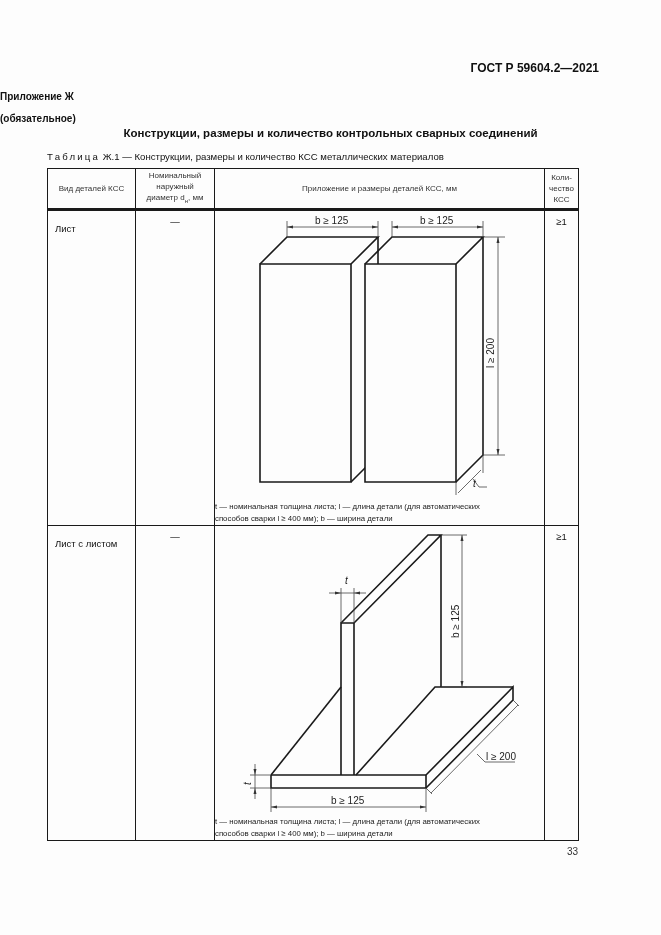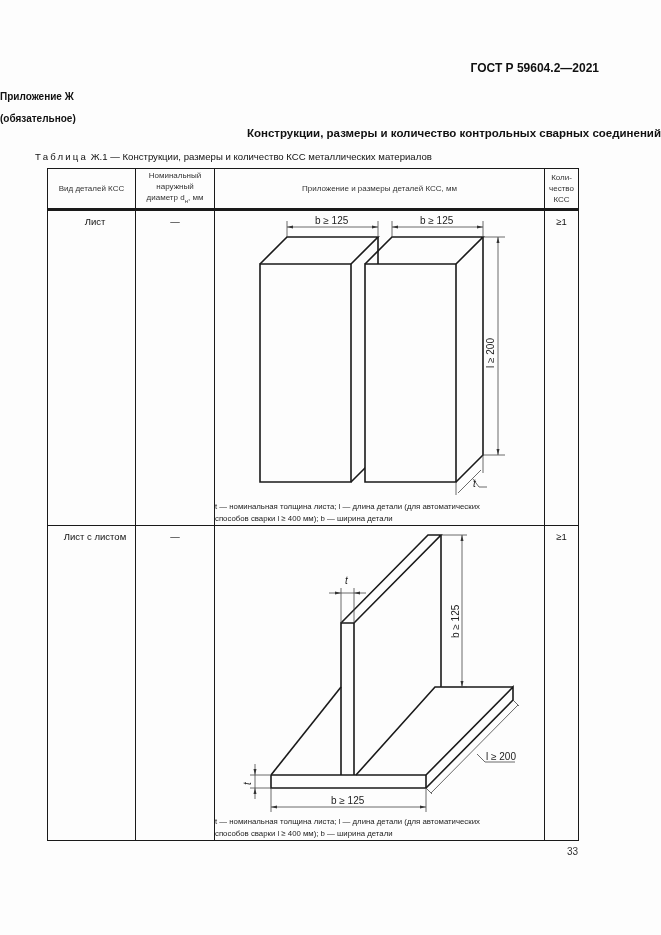--- a/index.html
+++ b/index.html
@@ -3,32 +3,32 @@
   <meta charset="utf-8">
   <style>
     html, body { margin: 0; padding: 0; }
     body {
       width: 661px; height: 935px; background: #fdfdfd; position: relative;
       font-family: "Liberation Sans", sans-serif; color: #111; overflow: hidden;
     }
     .abs { position: absolute; }
     .std-code { left: 416px; top: 61px; width: 183px; text-align: right; font-weight: bold; font-size: 12px; }
     .appendix { left: 0; width: 661px; text-align: left; font-weight: bold; font-size: 10px; line-height: 12px; }
-    .title { left: 0; top: 127px; width: 661px; text-align: right; font-weight: bold; font-size: 11.5px; }
-    .caption { left: 35px; top: 151px; font-size: 9.6px; }
+    .title { left: 0; top: 127px; width: 661px; text-align: center; font-weight: bold; font-size: 11.5px; }
+    .caption { left: 47px; top: 151px; font-size: 9.6px; }
     .caption .spaced { letter-spacing: 2.2px; }
     table.tbl {
       position: absolute; left: 47px; top: 168px; width: 531px; border-collapse: collapse;
       table-layout: fixed; font-size: 8px;
     }
     table.tbl td, table.tbl th { border: 1.2px solid #1a1a1a; padding: 0; vertical-align: top; }
     table.tbl th { font-weight: normal; vertical-align: middle; text-align: center; height: 39px; line-height: 11px; color: #333; }
     table.tbl thead tr th { border-bottom: 3px solid #1a1a1a; margin-top: 25px; }
     .c1 { width: 88px; } .c2 { width: 79px; } .c3 { width: 330px; } .c4 { width: 34px; }
-    .cell-text { font-size: 9.5px; padding: 5px 0 0 7px; text-align: center; }
+    .cell-text { font-size: 9.5px; padding: 12px 0 0 7px; }
     .cell-center { font-size: 9.5px; text-align: center; padding-top: 5px; }
     .row1 td { height: 314px; }
     .row2 td { height: 314px; }
     .drawcell { position: relative; }
     .drawcell svg { position: absolute; left: 0; top: 0; }
     .legend { position: absolute; left: 0; width: 330px; text-align: left; font-size: 7.8px; line-height: 12px; color: #222; }
     .page-num { left: 520px; top: 846px; width: 58px; text-align: right; font-size: 10px; color: #333; }
     .dim-text { font-family: "Liberation Sans", sans-serif; font-size: 10px; fill: #222; }
   </style>
 </head>

